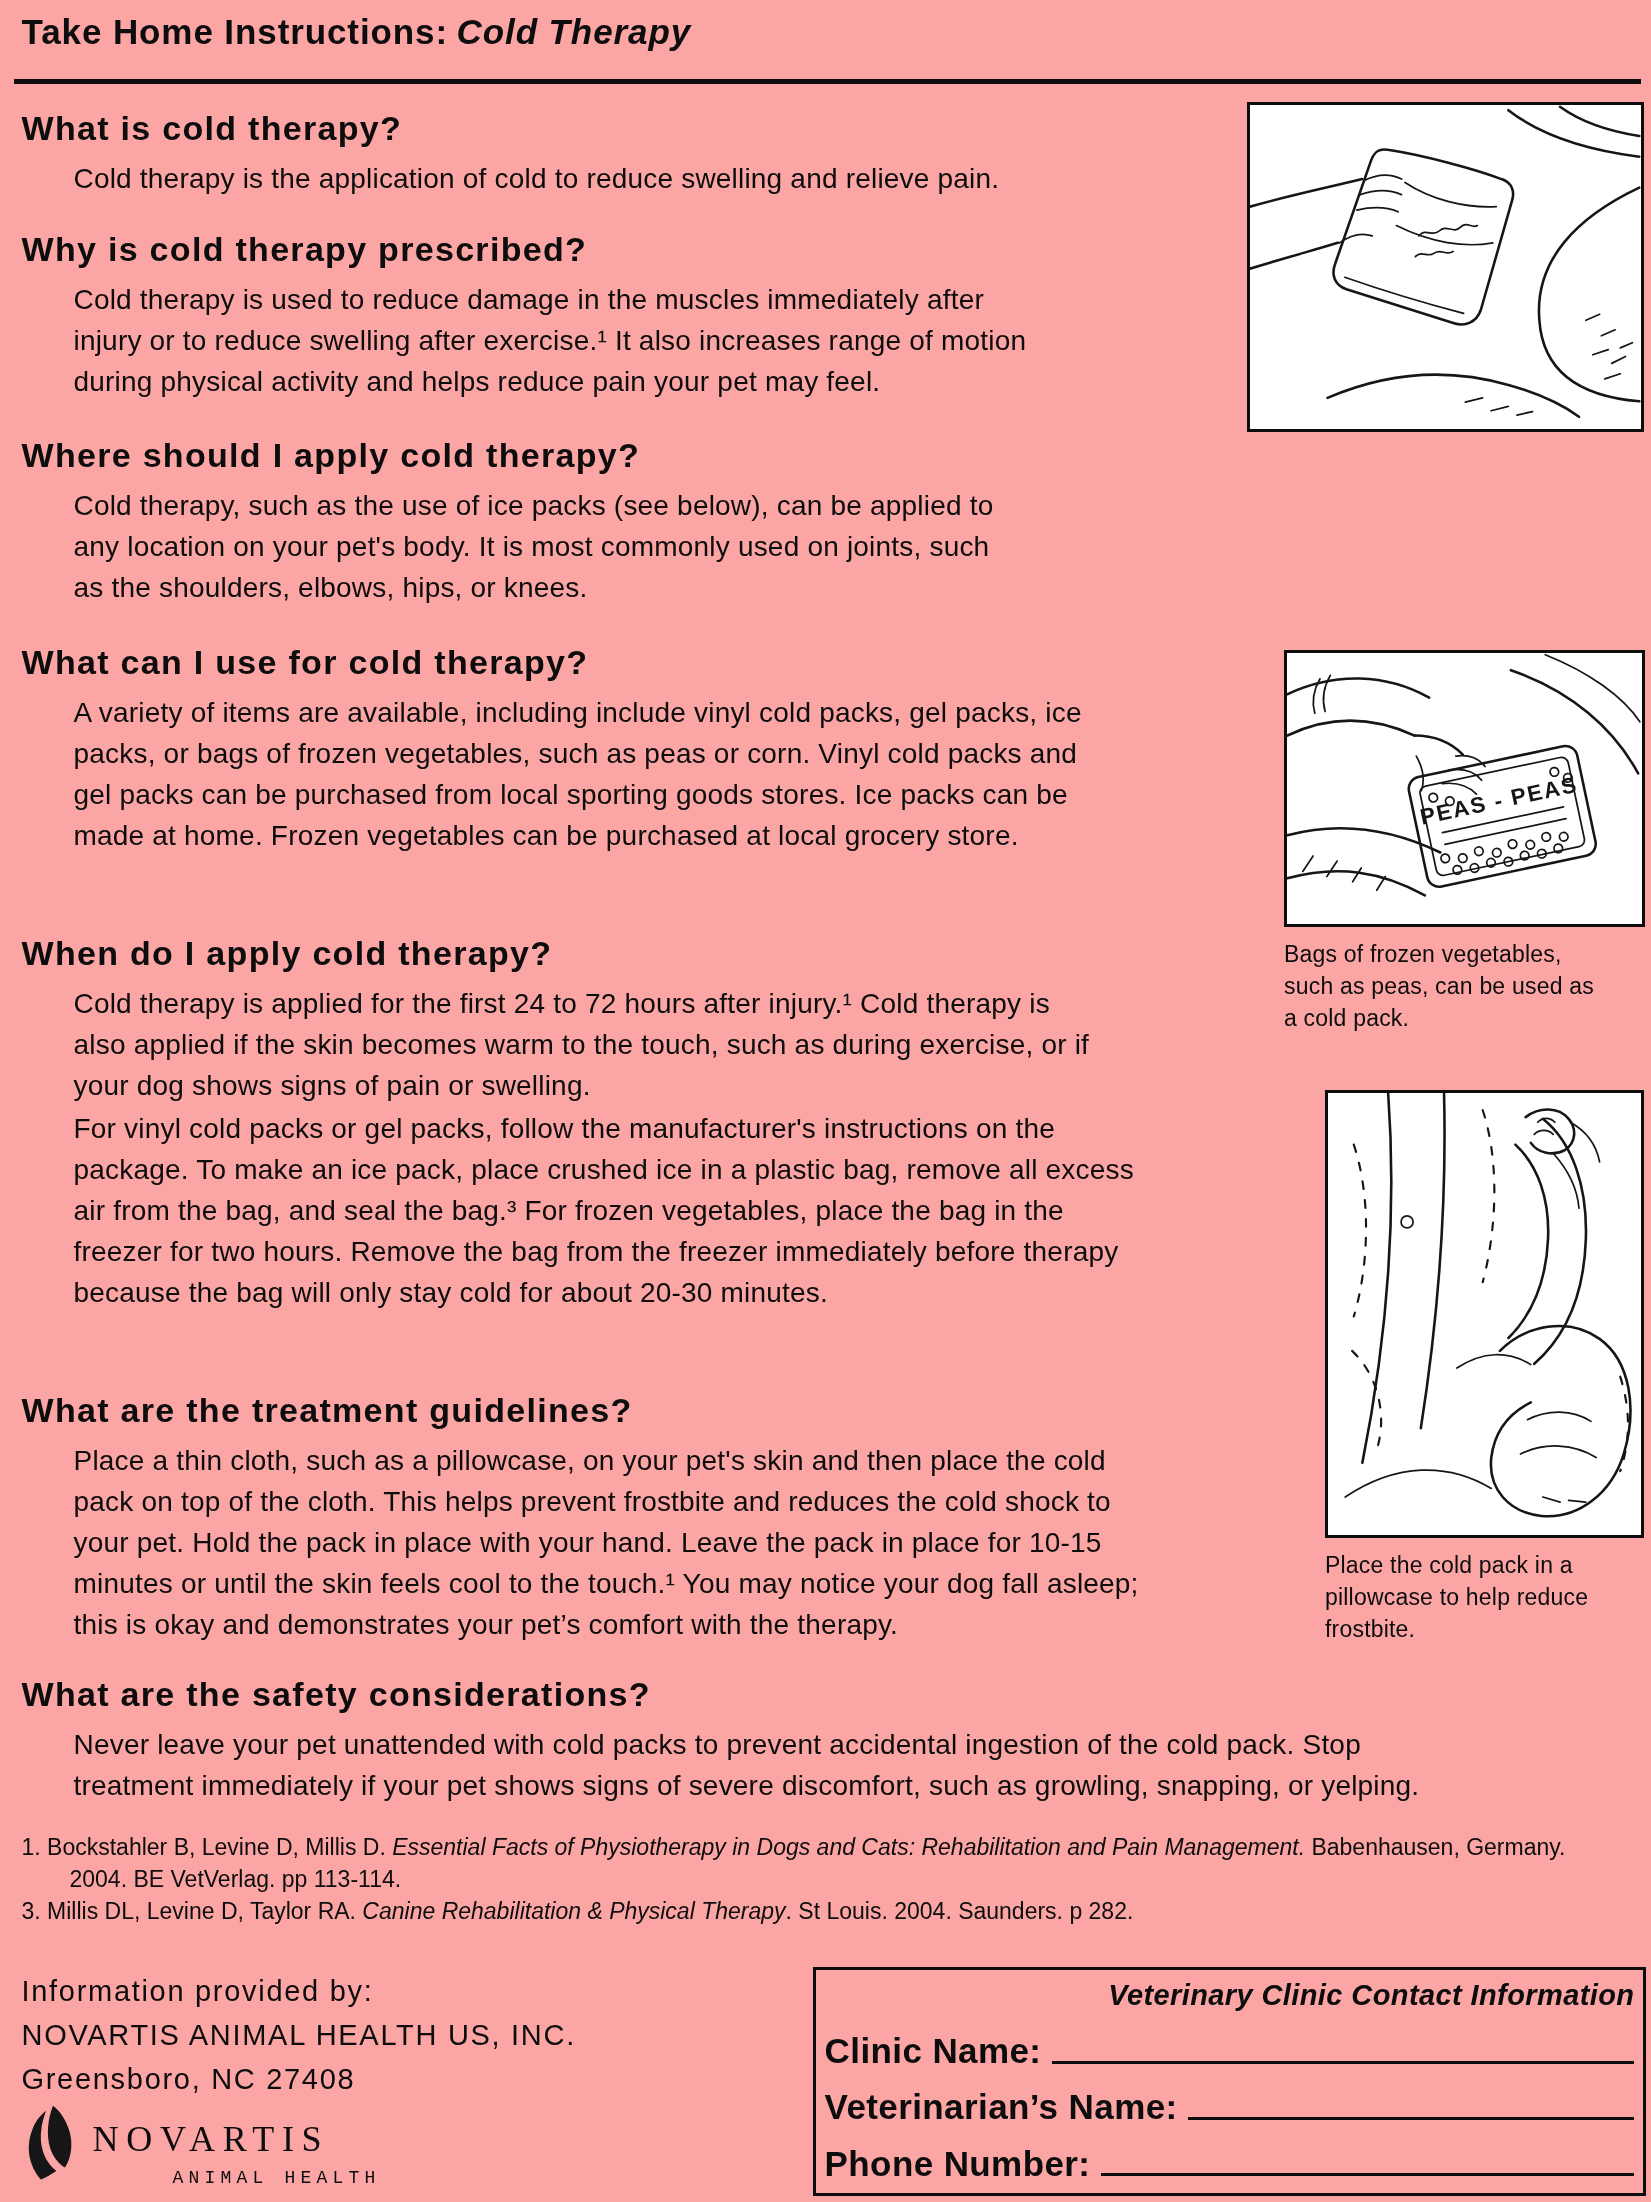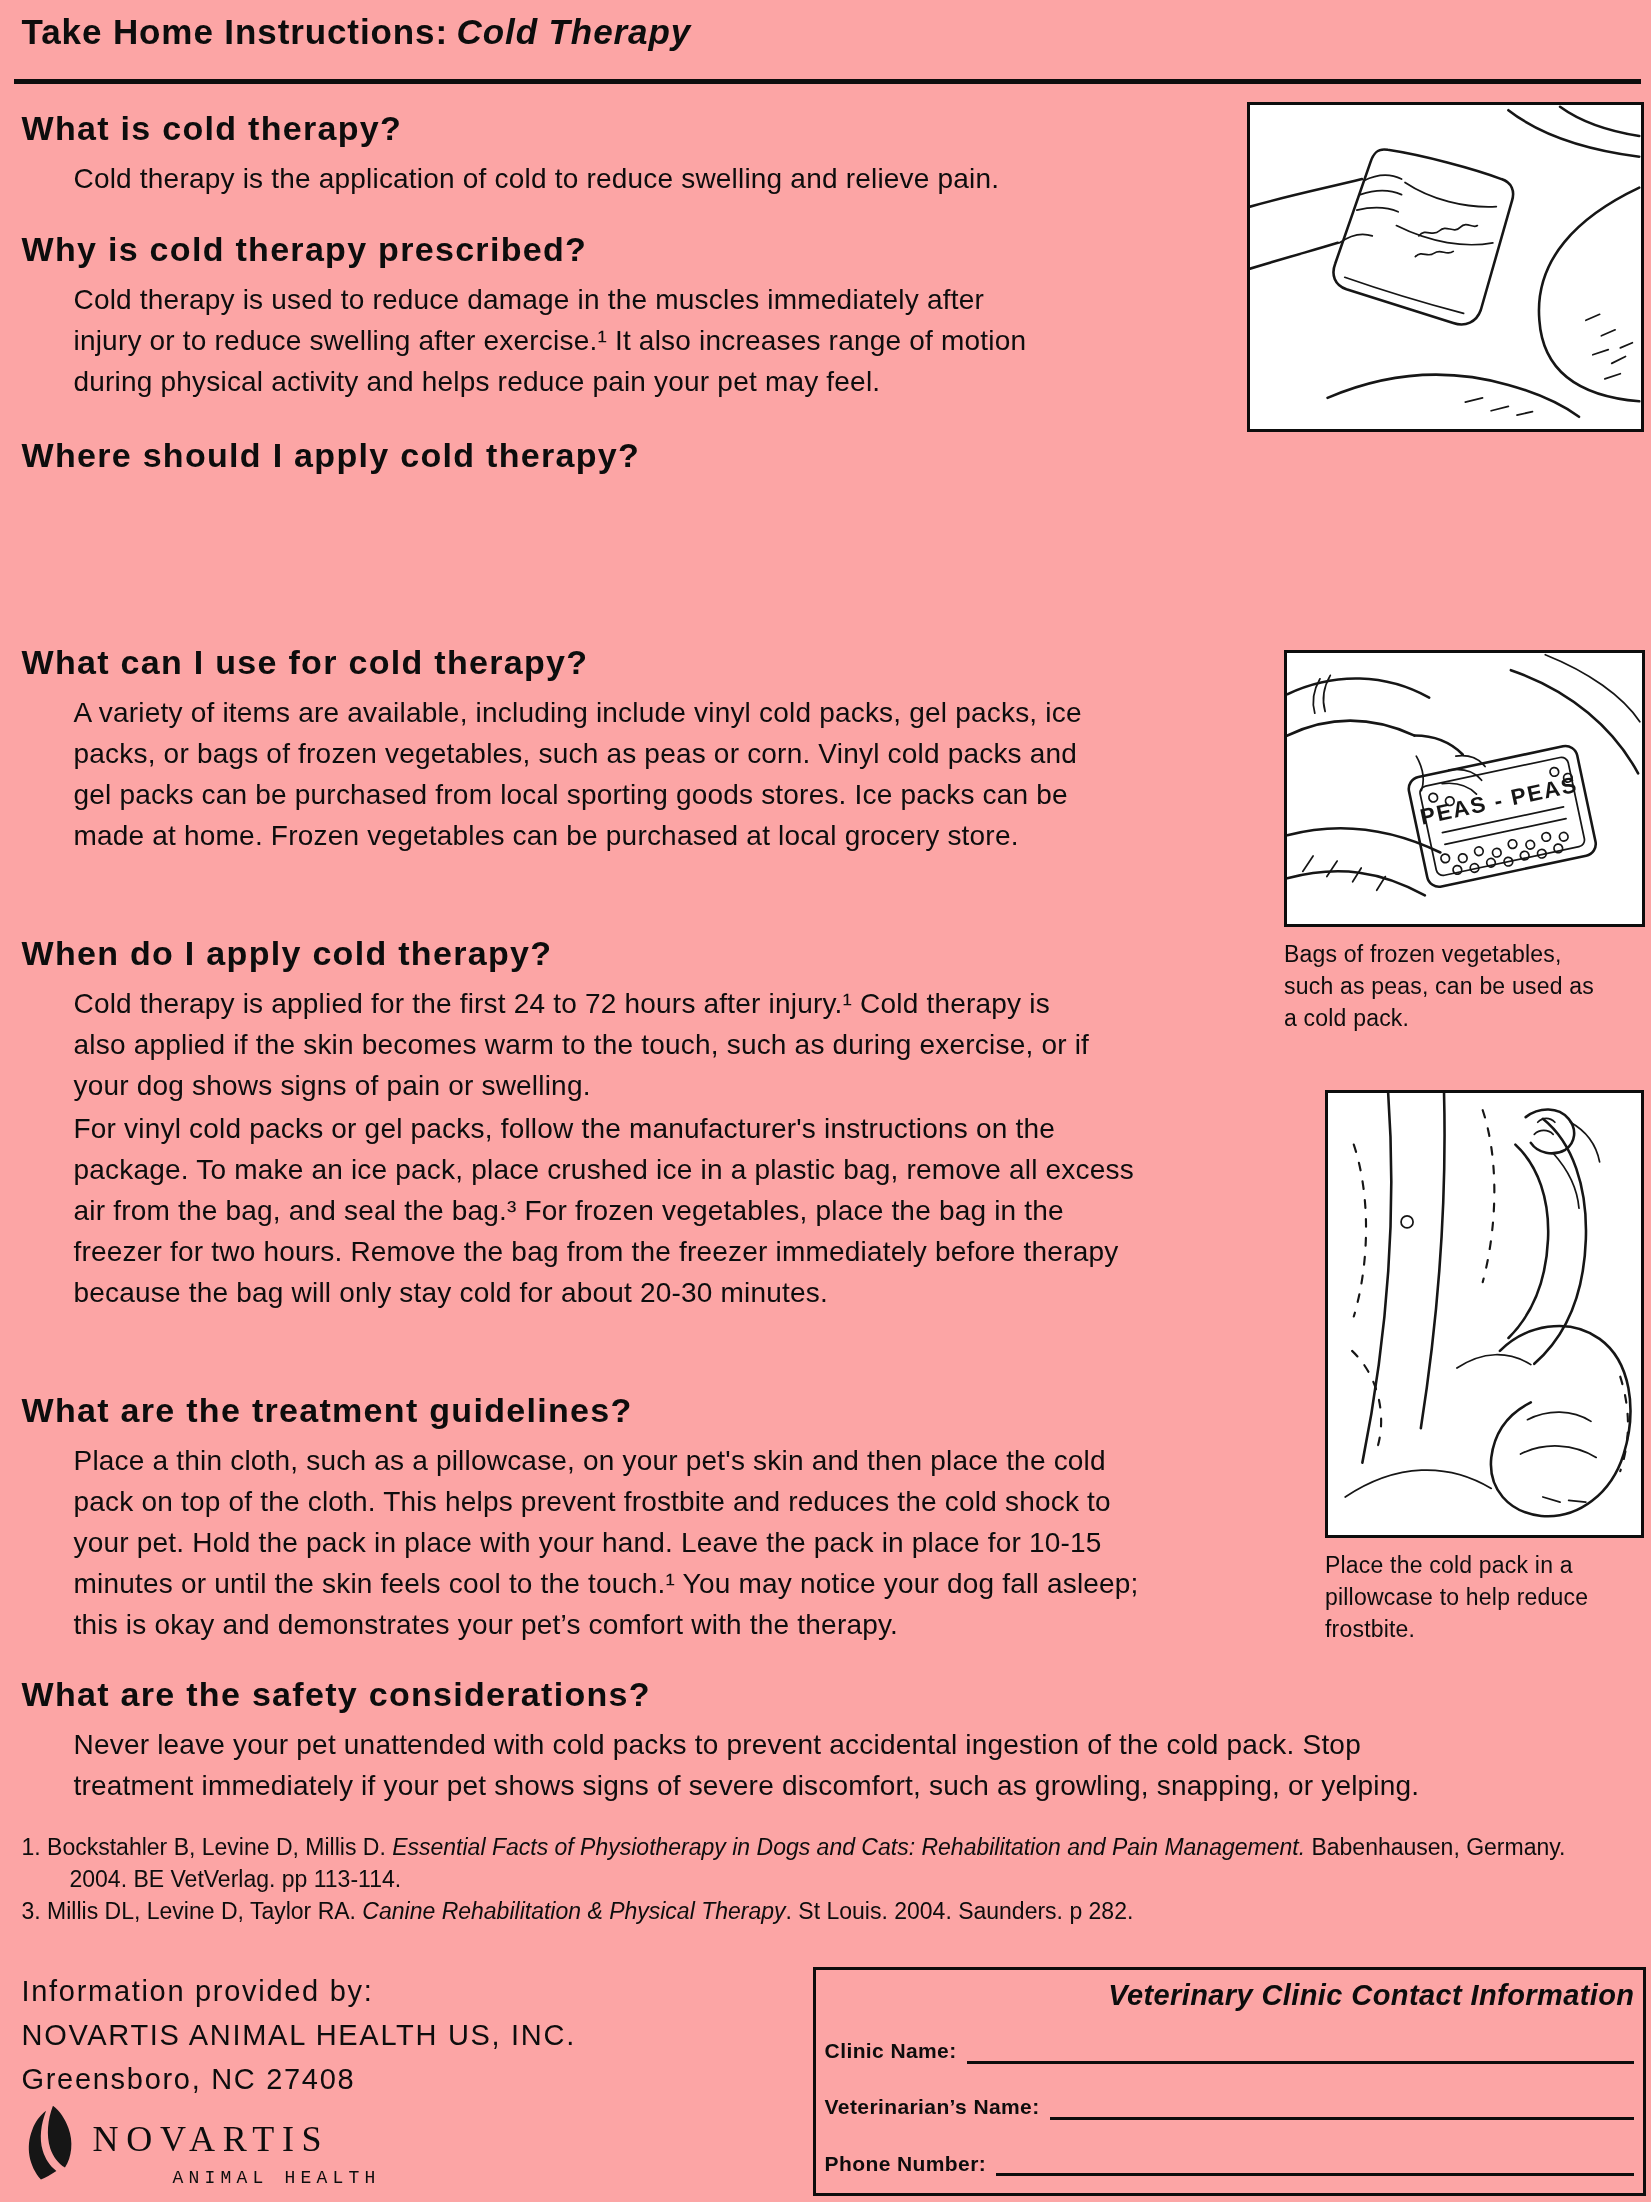--- a/index.html
+++ b/index.html
@@ -73,21 +73,21 @@
   .contact-box .box-title{
     text-align:right;font-size:29px;font-weight:bold;letter-spacing:0.4px;
     margin-top:1.7px;
     font-style:italic;
   }
   .contact-box .row{
     display:flex;align-items:flex-end;
     margin-top:22.4px;
   }
   .contact-box .row .label{
-    font-size:21px;font-weight:bold;letter-spacing:0.4px;white-space:nowrap;
+    font-size:35px;font-weight:bold;letter-spacing:0.4px;white-space:nowrap;
     line-height:34px;
   }
   .contact-box .row .line{
     flex:1;border-bottom:3.4px solid #0d0d0d;margin:0 0 4.3px 10.3px;height:0.9px;
   }
   .ln{fill:none;stroke:#161616;stroke-width:3;stroke-linecap:round;stroke-linejoin:round;}
   .ln-thin{fill:none;stroke:#161616;stroke-width:2;stroke-linecap:round;}
   .ln-dash{fill:none;stroke:#161616;stroke-width:2.5;stroke-linecap:round;stroke-dasharray:9 13;}
 </style>
 </head>
@@ -107,20 +107,23 @@
 
   <div class="section" style="top:229px;">
     <h2>Why is cold therapy prescribed?</h2>
     <div class="body">Cold therapy is used to reduce damage in the muscles immediately after
 injury or to reduce swelling after exercise.¹ It also increases range of motion
 during physical activity and helps reduce pain your pet may feel.</div>
   </div>
 
   <div class="section" style="top:435px;">
     <h2>Where should I apply cold therapy?</h2>
+    <div class="body">Cold therapy, such as the use of ice packs (see below), can be applied to
+any location on your pet's body. It is most commonly used on joints, such
+as the shoulders, elbows, hips, or knees.</div>
   </div>
 
   <div class="section" style="top:642px;">
     <h2>What can I use for cold therapy?</h2>
     <div class="body">A variety of items are available, including include vinyl cold packs, gel packs, ice
 packs, or bags of frozen vegetables, such as peas or corn. Vinyl cold packs and
 gel packs can be purchased from local sporting goods stores. Ice packs can be
 made at home. Frozen vegetables can be purchased at local grocery store.</div>
   </div>
 

